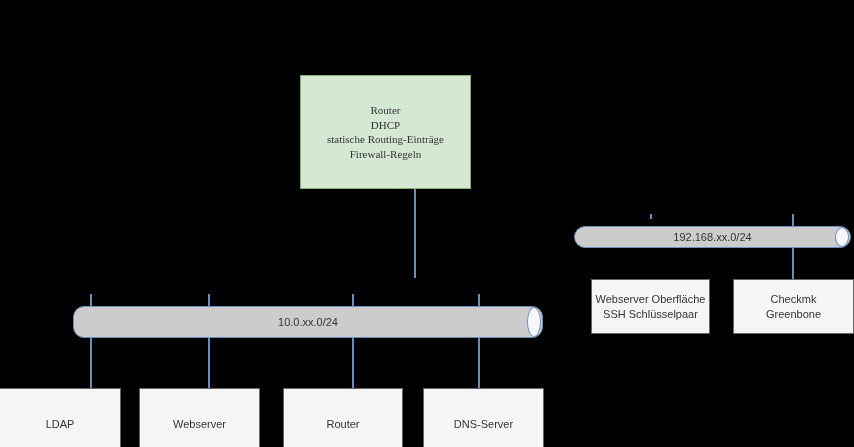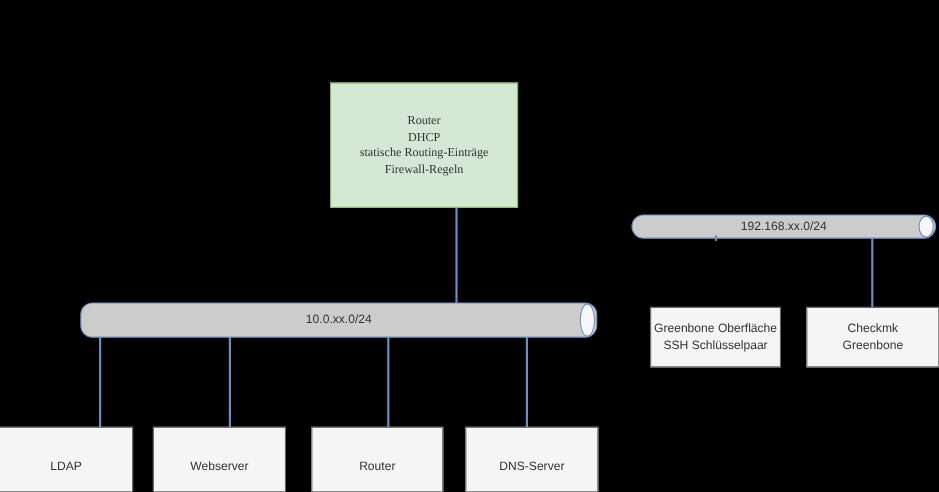--- a/index.html
+++ b/index.html
@@ -37,20 +37,21 @@
   .node.router {
     background: #d5e8d4;
     border: 1px solid #82b366;
   }
 
   
   .bus {
     position: absolute;
     box-sizing: border-box;
     z-index: 3;
+    margin-top: 31px;
   }
   .bus .body {
     position: absolute;
     inset: 0;
     box-sizing: border-box;
     background: #cccccc;
     border: 1.4px solid #6c8ebf;
     border-radius: 11px;
   }
   .bus .cap {
@@ -115,21 +116,21 @@
     <div class="bus-label">192.168.xx.0/24</div>
   </div>
 
   <div class="bus" style="left:73px; top:275px; width:470px; height:32px;">
     <div class="body"></div>
     <div class="cap"></div>
     <div class="bus-label">10.0.xx.0/24</div>
   </div>
 
   <div class="node process" style="left:591px; top:279px; width:119px; height:55px;">
-    <span>Greenbone Oberfläche
+    <span>Webserver Oberfläche
 SSH Schlüsselpaar</span>
   </div>
 
   <div class="node process" style="left:733px; top:279px; width:121px; height:55px;">
     <span>Checkmk
 Greenbone</span>
   </div>
 
   <div class="node process" style="left:-1px; top:388px; width:122px; height:72px;">
     <span>LDAP</span>

